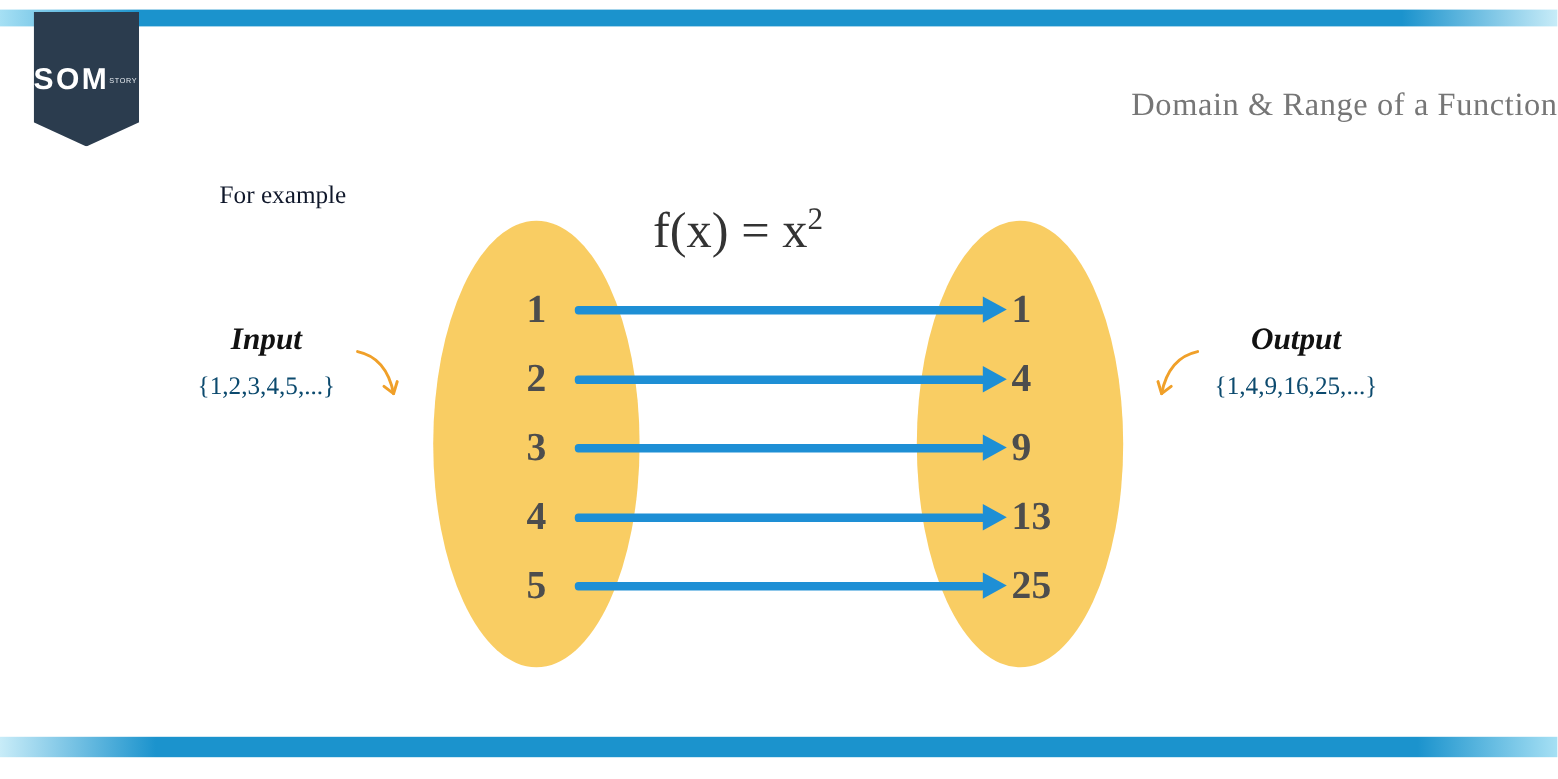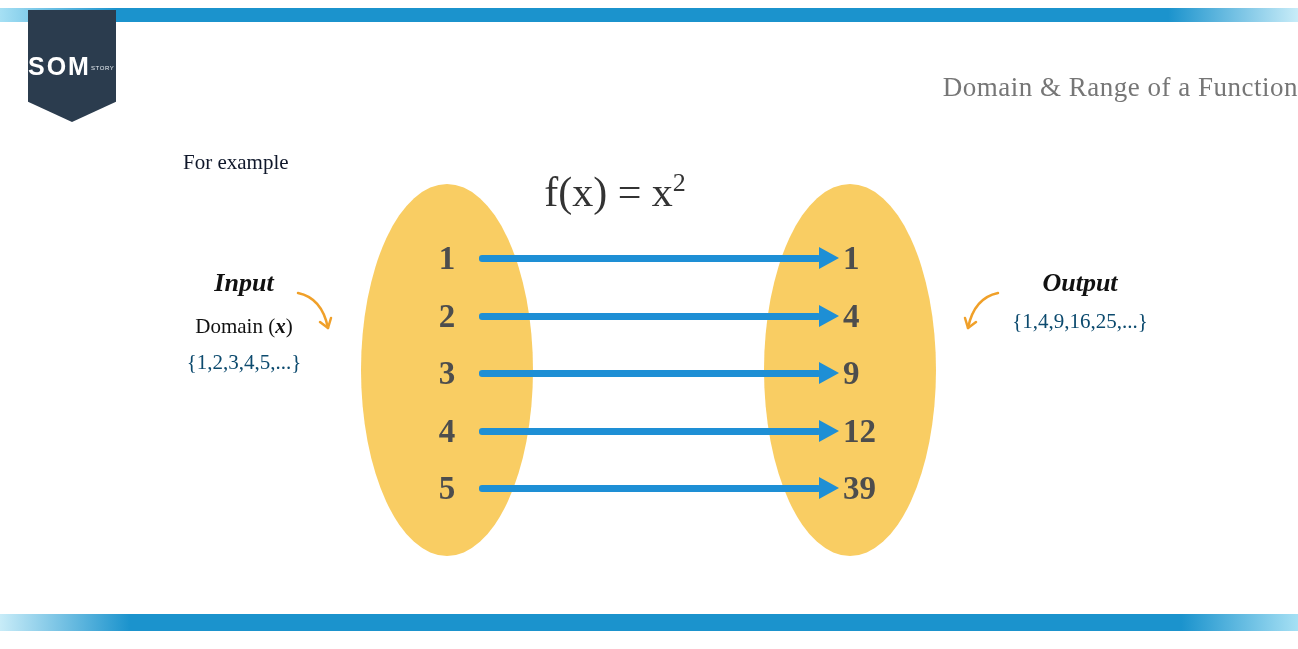--- a/index.html
+++ b/index.html
@@ -77,21 +77,21 @@
   }
   .arrow-head {
     position:absolute; left:458px; top:10px; width:0; height:0;
     border-left:20px solid #1e8fd5;
     border-top:11px solid transparent;
     border-bottom:11px solid transparent;
   }
 
   
   .side-label { position:absolute; width:200px; text-align:center; z-index:4; }
-  .side-left  { left:144px; top:268px;text-align:center; }
+  .side-left  { left:122px; top:268px;text-align:center; }
   .side-right { left:980px; top:268px; }
   .side-title { font-weight:bold; font-style:italic; font-size:26px; color:#111111; }
   .side-sub   { font-size:21px; margin-top:16px; color:#111111; }
   .side-sub .var { font-style:italic; font-weight:bold; }
   .side-set   { font-size:21px; margin-top:11px; color:#0c4a6e; }
 
   
   .curve { position:absolute; z-index:4; }
   .curve-left  { left:294px; top:290px; }
   .curve-right { left:952px; top:290px; }
@@ -136,32 +136,31 @@
 <div class="map-row" style="top:352px">
   <span class="num num-left">3</span>
   <span class="arrow-line"></span>
   <span class="arrow-head"></span>
   <span class="num num-right">9</span>
 </div>
 <div class="map-row" style="top:410px">
   <span class="num num-left">4</span>
   <span class="arrow-line"></span>
   <span class="arrow-head"></span>
-  <span class="num num-right">12</span>
+  <span class="num num-right">13</span>
 </div>
 <div class="map-row" style="top:467px">
   <span class="num num-left">5</span>
   <span class="arrow-line"></span>
   <span class="arrow-head"></span>
-  <span class="num num-right">39</span>
+  <span class="num num-right">25</span>
 </div>
 
 <div class="side-label side-left">
   <div class="side-title">Input</div>
-  <div class="side-sub"><span>Domain (</span><span class="var">x</span><span>)</span></div>
   <div class="side-set">{1,2,3,4,5,...}</div>
 </div>
 
 <div class="side-label side-right">
   <div class="side-title">Output</div>
   <div class="side-set">{1,4,9,16,25,...}</div>
 </div>
 
 <svg class="curve curve-left" width="50" height="52" viewBox="0 0 50 52">
   <path d="M4 3 Q28 8 34 38" fill="none" stroke="#f0a029" stroke-width="2.5" stroke-linecap="round"></path>

